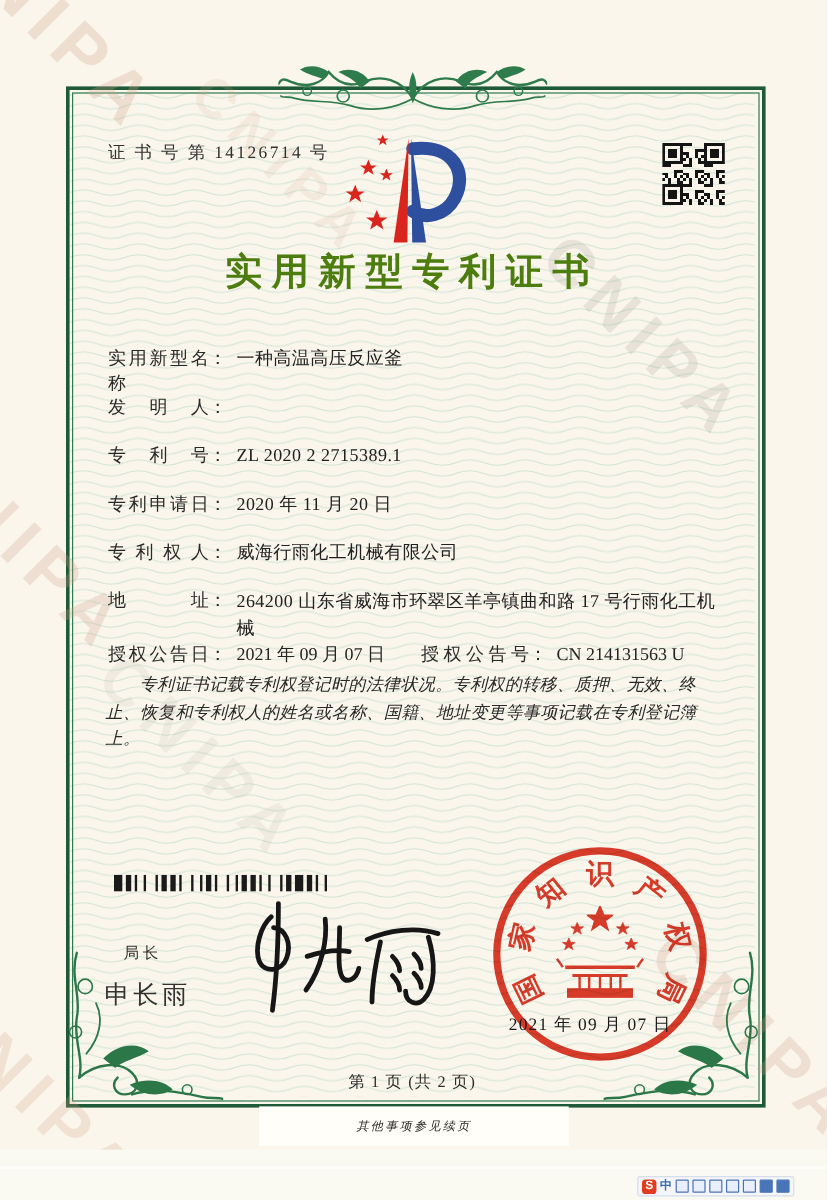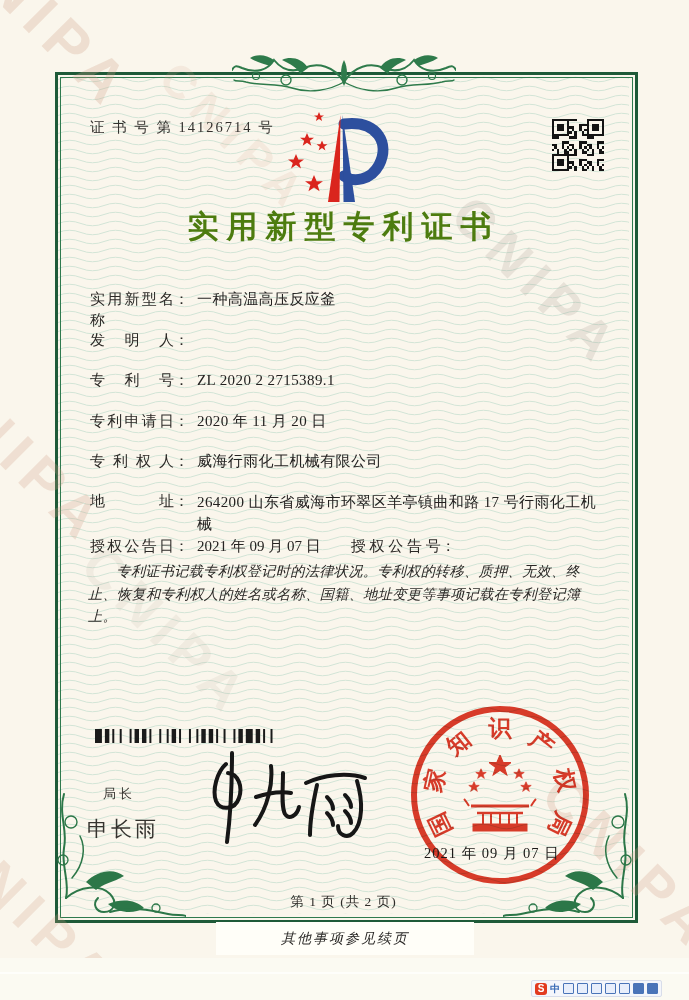--- a/index.html
+++ b/index.html
@@ -55,21 +55,21 @@
   .seal{position:absolute;left:405px;top:700px;z-index:3;mix-blend-mode:multiply;opacity:.92;}
   .seal-char{font-size:23px;font-weight:bold;fill:#d92c1a;text-anchor:middle;
              font-family:"Liberation Serif","DejaVu Serif",serif;}
   .seal-date{position:absolute;left:424px;top:844px;font-size:14.5px;letter-spacing:1px;
              color:#1c1a18;z-index:4;}
   
   .page-info{position:absolute;left:55px;top:883px;width:577px;text-align:center;
              font-size:13.5px;letter-spacing:1px;color:#2e2c29;z-index:2;margin-top:10px;}
   .note-box{position:absolute;left:216px;top:922px;width:258px;height:33px;background:#fffef8;
             z-index:2;display:flex;align-items:center;justify-content:center;}
-  .note-text{font-size:14px;font-style:italic;letter-spacing:2px;color:#2a2826;}
+  .note-text{font-size:10px;font-style:italic;letter-spacing:2px;color:#2a2826;}
   .bottom-band{position:absolute;left:0;top:958px;width:689px;height:42px;background:#fbfaf2;z-index:1;}
   .scan-line{position:absolute;left:0;top:972px;width:689px;height:2px;background:#ffffff;opacity:.7;z-index:1;}
   
   .ime{position:absolute;left:531px;top:980px;height:15px;display:flex;align-items:center;gap:3px;
        background:#f4f6fb;border:1px solid #d8ddea;border-radius:2px;padding:0 3px;z-index:5;}
   .ime-s{width:12px;height:12px;background:#e23a1e;color:#fff;border-radius:3px;font:bold 10px/12px "Liberation Sans",sans-serif;text-align:center;}
   .ime-mode{color:#3a6bb5;font:bold 10px/12px "Liberation Sans",sans-serif;}
   .ime-ic{width:9px;height:9px;border:1px solid #4a74b8;border-radius:1px;background:#e8eefb;}
   .ime-ic.dark{background:#4a74b8;}
 </style>
@@ -402,20 +402,21 @@
     <span class="lbl">地址</span>
       <span class="colon">：</span>
       <span class="val">264200 山东省威海市环翠区羊亭镇曲和路 17 号行雨化工机械</span>
   </div>
   <div class="row grant">
     <span class="lbl">授权公告日</span>
       <span class="colon">：</span>
       <span>2021 年 09 月 07 日</span>
     <span class="lbl2">授权公告号</span>
       <span class="colon">：</span>
+      <span>CN 214131563 U</span>
   </div>
 
   <div class="paras">
     <p>专利证书记载专利权登记时的法律状况。专利权的转移、质押、无效、终止、恢复和专利权人的姓名或名称、国籍、地址变更等事项记载在专利登记簿上。</p>
   </div>
 
   <svg class="barcode" id="barcode" width="180" height="14" fill="#1a1a1a">
       <rect x="1" y="0" width="6.916666666666667" height="14"></rect>
       <rect x="10.88888888888889" y="0" width="4.444444444444445" height="14"></rect>
       <rect x="18.305555555555557" y="0" width="1.9722222222222223" height="14"></rect>

